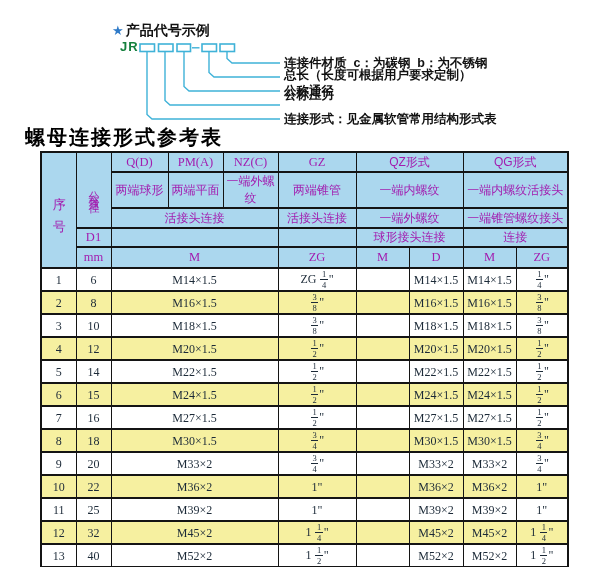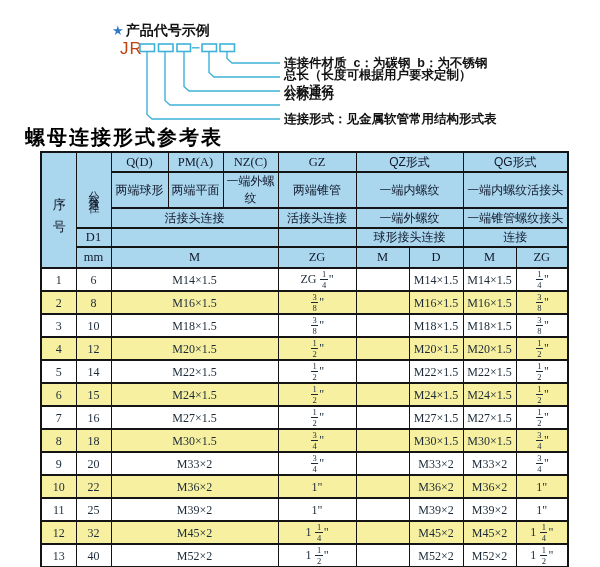--- a/index.html
+++ b/index.html
@@ -5,42 +5,42 @@
   html,body{margin:0;padding:0;}
   body{
     position:relative;width:600px;height:567px;background:#fff;overflow:hidden;
     font-family:"Liberation Sans","DejaVu Sans",sans-serif;
     color:var(--text,#1c2a38);
   }
   
   .diagram{position:absolute;left:0;top:0;width:600px;height:140px;text-align:center;}
   .star-title{position:absolute;left:112px;top:22px;font-size:14px;font-weight:bold;color:#111;white-space:pre;}
   .star{color:var(--star-blue,#2e7ac8);font-size:13px;margin-right:2px;}
-  .jr{position:absolute;left:120px;top:39px;font-size:17px;font-weight:normal;color:#c2410c;letter-spacing:1px;}
+  .jr{position:absolute;left:120px;top:39px;font-size:13px;font-weight:bold;color:#15803d;letter-spacing:1px;}
   .diag-svg{position:absolute;left:0;top:0;}
   .diag-svg rect{fill:#fff;stroke:var(--accent-cyan,#3fb2d8);stroke-width:1.6;}
   .diag-svg line,.diag-svg polyline{fill:none;stroke:var(--accent-cyan,#3fb2d8);stroke-width:1.4;}
   .diag-label{position:absolute;left:284px;height:14px;line-height:14px;font-size:12.5px;font-weight:600;color:#111;white-space:pre;}
   
   .section-title{
     position:absolute;left:25px;top:124px;font-size:20px;font-weight:bold;color:#000;
     font-family:"DejaVu Serif","Liberation Serif",serif;letter-spacing:2px;
   }
   
   table{
     position:absolute;left:40px;top:151px;width:527px;
     border-collapse:collapse;table-layout:fixed;
     border:2px solid var(--border,#141414);
   }
   th,td{
     border:2px solid var(--border,#141414);
     border-left-width:1px;border-right-width:1px;
     padding:0;text-align:center;vertical-align:middle;overflow:hidden;
   }
-  thead th{background:var(--header-bg,#abd7ee);font-weight:normal;font-size:12px;color:#0f172a;margin-left:32px;}
+  thead th{background:var(--header-bg,#abd7ee);font-weight:normal;font-size:12px;color:#a21caf;margin-left:32px;}
   .latin{font-family:"Liberation Serif","DejaVu Serif",serif;font-size:12.5px;}
   tbody td{font-family:"Liberation Serif","DejaVu Serif",serif;font-size:12px;color:var(--text,#1c2a38);background:var(--row-bg,#fff);height:21px;line-height:1;}
   tbody tr.alt td{background:var(--row-alt-bg,#f6f0a0);}
   .hr1{height:20px}.hr2{height:25px}.hr3{height:20px}.hr4{height:15px}.hr5{height:21px}
   .seq-inner{writing-mode:vertical-rl;letter-spacing:24px;height:50px;overflow:hidden;margin:0 auto;font-size:13px;}
   .dn-inner{writing-mode:vertical-rl;letter-spacing:4px;height:58px;overflow:hidden;margin:0 auto;font-size:11px;}
   
   .frac{display:inline-block;vertical-align:-5px;text-align:center;line-height:1;margin:0 1px;}
   .frac .n{display:block;font-size:8.5px;border-bottom:1px solid currentColor;padding:0 1.5px 0.5px;}
   .frac .d{display:block;font-size:8.5px;padding-top:0.5px;}

